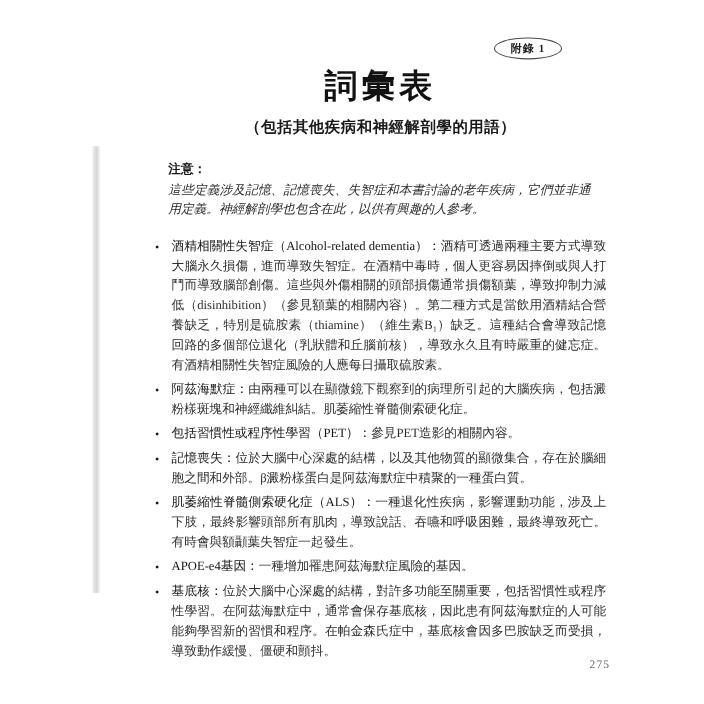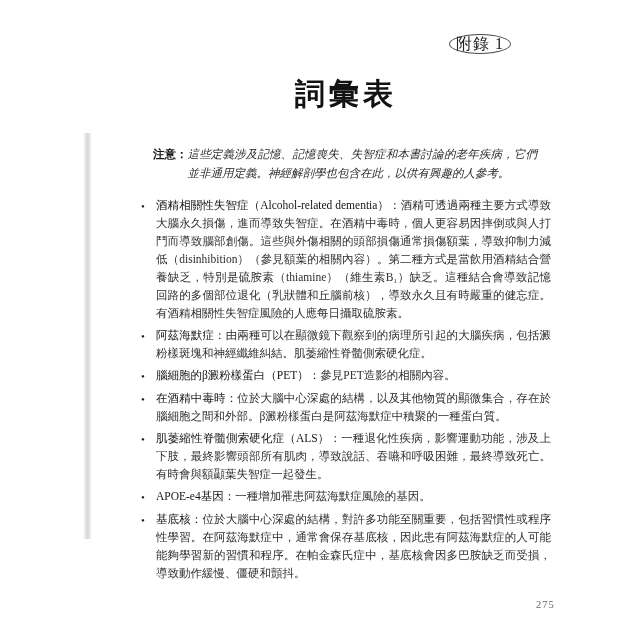--- a/index.html
+++ b/index.html
@@ -30,35 +30,35 @@
     position: absolute;
     left: 449px;
     top: 34px;
     width: 60px;
     height: 18px;
     border: 1px solid #4a4a4a;
     border-radius: 50%;
     display: flex;
     align-items: center;
     justify-content: center;
-    font-size: 16px;
-    font-weight: normal;
+    font-size: 10px;
+    font-weight: bold;
     color: #222;
     letter-spacing: 1px;
     background: #fff;
   }
   .header {
     position: absolute;
     left: 141px;
     top: 58px;
     width: 410px;
     text-align: center;
   }
   .title {
-    margin: 16px;
+    margin: 0;
     font-size: 30px;
     font-weight: bold;
     letter-spacing: 4px;
     color: #121212;
   }
   .subtitle {
     margin-top: 8px;
     font-size: 14px;
     font-weight: bold;
     letter-spacing: 0.5px;
@@ -70,20 +70,21 @@
     top: 145px;
     width: 410px;
   }
   .note {
     display: flex;
     margin-left: 12px;
     width: 384px;
     font-size: 11.5px;
     line-height: 18.5px;
     color: #2b2b2b;
+    flex-direction: column;
   }
   .note-label {
     font-weight: bold;
     white-space: nowrap;
     color: #171717;
   }
   .note-text {
     flex: 1;
     text-align: justify;
     font-style: italic;
@@ -132,45 +133,46 @@
 <div class="page">
 
   <div class="gutter"></div>
 
   <div class="badge">
     <span>附錄 1</span>
   </div>
 
   <div class="header">
     <h1 class="title">詞彙表</h1>
+    <div class="subtitle">（包括其他疾病和神經解剖學的用語）</div>
   </div>
 
   <div class="content">
 
     <div class="note">
       <span class="note-label">注意：</span>
       <span class="note-text">這些定義涉及記憶、記憶喪失、失智症和本書討論的老年疾病，它們並非通用定義。神經解剖學也包含在此，以供有興趣的人參考。</span>
     </div>
 
     <ul class="glossary">
       <li>
         <span class="bullet">•</span>
         <p><span class="term">酒精相關性失智症（Alcohol-related dementia）：</span><span>酒精可透過兩種主要方式導致大腦永久損傷，進而導致失智症。在酒精中毒時，個人更容易因摔倒或與人打鬥而導致腦部創傷。這些與外傷相關的頭部損傷通常損傷額葉，導致抑制力減低（disinhibition）（參見額葉的相關內容）。第二種方式是當飲用酒精結合營養缺乏，特別是硫胺素（thiamine）（維生素B₁）缺乏。這種結合會導致記憶回路的多個部位退化（乳狀體和丘腦前核），導致永久且有時嚴重的健忘症。有酒精相關性失智症風險的人應每日攝取硫胺素。</span></p>
       </li>
       <li>
         <span class="bullet">•</span>
         <p><span class="term">阿茲海默症：</span><span>由兩種可以在顯微鏡下觀察到的病理所引起的大腦疾病，包括澱粉樣斑塊和神經纖維糾結。肌萎縮性脊髓側索硬化症。</span></p>
       </li>
       <li>
         <span class="bullet">•</span>
-        <p><span class="term">腦細胞的β澱粉樣蛋白（PET）：</span><span>參見PET造影的相關內容。</span></p>
+        <p><span class="term">包括習慣性或程序性學習（PET）：</span><span>參見PET造影的相關內容。</span></p>
       </li>
       <li>
         <span class="bullet">•</span>
-        <p><span class="term">在酒精中毒時：</span><span>位於大腦中心深處的結構，以及其他物質的顯微集合，存在於腦細胞之間和外部。β澱粉樣蛋白是阿茲海默症中積聚的一種蛋白質。</span></p>
+        <p><span class="term">記憶喪失：</span><span>位於大腦中心深處的結構，以及其他物質的顯微集合，存在於腦細胞之間和外部。β澱粉樣蛋白是阿茲海默症中積聚的一種蛋白質。</span></p>
       </li>
       <li>
         <span class="bullet">•</span>
         <p><span class="term">肌萎縮性脊髓側索硬化症（ALS）：</span><span>一種退化性疾病，影響運動功能，涉及上下肢，最終影響頭部所有肌肉，導致說話、吞嚥和呼吸困難，最終導致死亡。有時會與額顳葉失智症一起發生。</span></p>
       </li>
       <li>
         <span class="bullet">•</span>
         <p><span class="term">APOE-e4基因：</span><span>一種增加罹患阿茲海默症風險的基因。</span></p>
       </li>
       <li>

